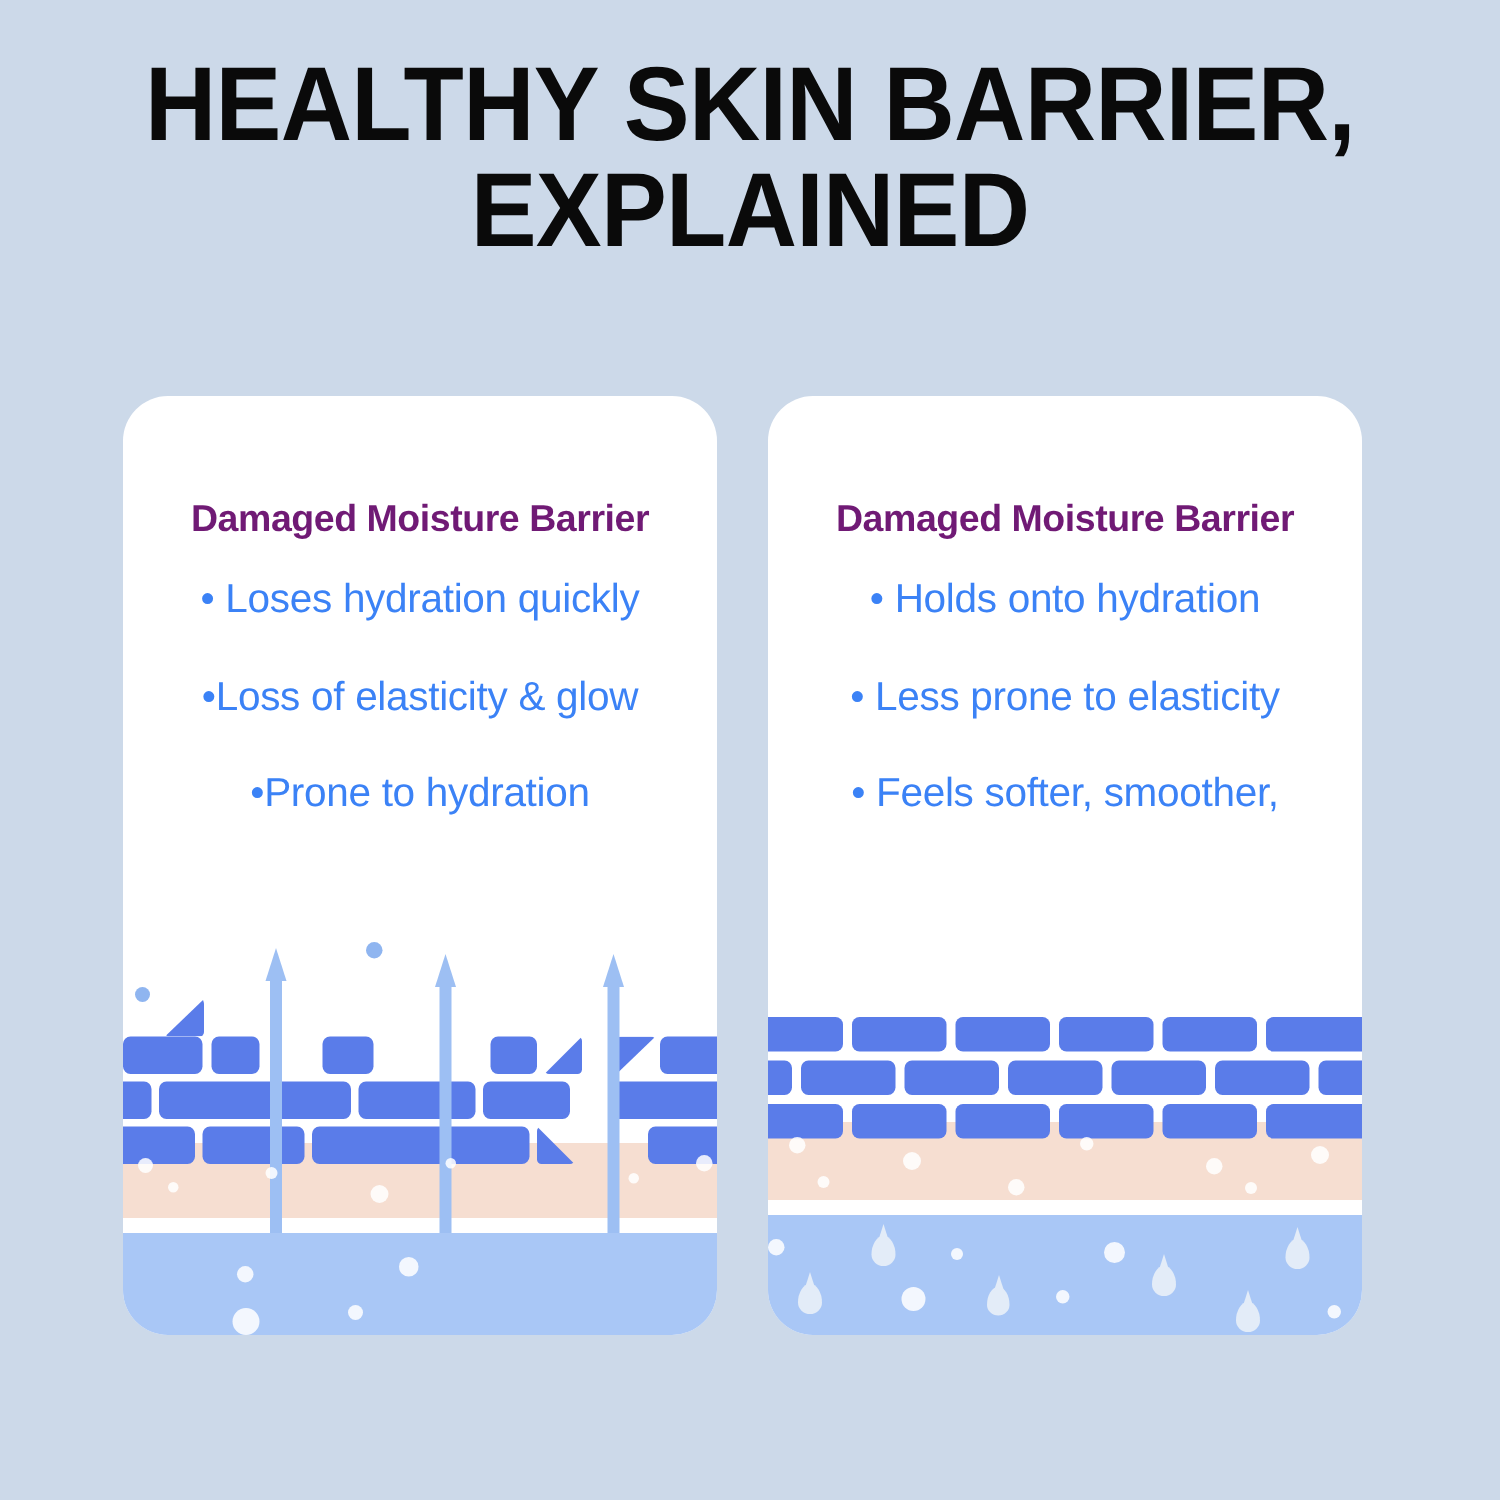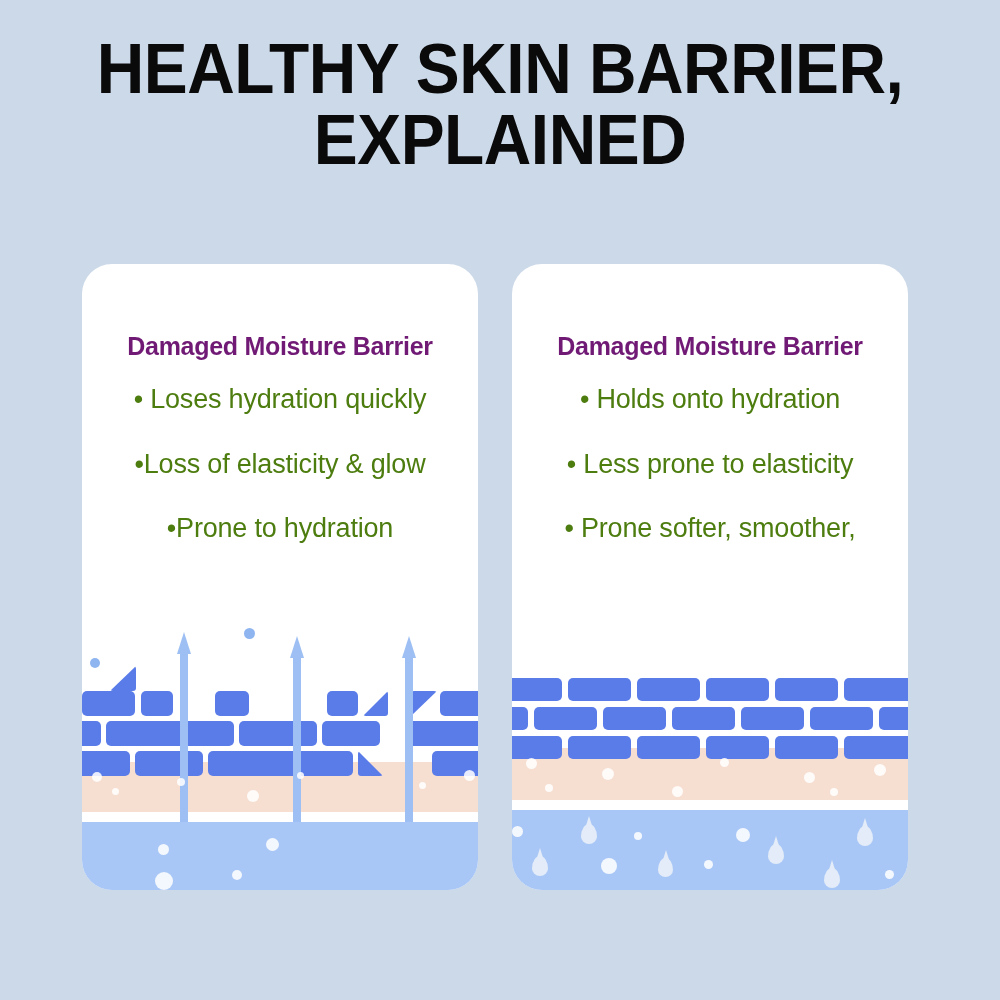--- a/index.html
+++ b/index.html
@@ -63,21 +63,21 @@
     top: 118px;
     left: 0;
     width: 100%;
     margin: 0;
     padding: 0;
     list-style: none;
   }
   .bullet {
     text-align: center;
     font-size: 27px;
-    color: #4d7c0f;
+    color: #3b82f6;
     line-height: 1.28;
     letter-spacing: -0.2px;
     margin-bottom: 30px;
     padding: 0 14px;
   }
 
   
   .diagram {
     position: absolute;
     left: 0;
@@ -249,21 +249,21 @@
   </div>
 </div>
 
 <div class="card" id="card-healthy">
 
   <div class="card-title">Damaged Moisture Barrier</div>
 
   <ul class="bullets">
     <li class="bullet">• Holds onto hydration</li>
     <li class="bullet">•  Less prone to elasticity</li>
-    <li class="bullet" style="margin-bottom:0;">•   Prone softer, smoother,</li>
+    <li class="bullet" style="margin-bottom:0;">•   Feels softer, smoother,</li>
   </ul>
 
   <div class="diagram">
 
     <div class="layer-peach" style="top:128px; height:52px;"></div>
 
     <div class="layer-water" style="height:80px;"></div>
 
     <div class="brick" style="left:-6px;  top:58px; width:56px; height:23px;"></div>
     <div class="brick" style="left:56px;  top:58px; width:63px; height:23px;"></div>

